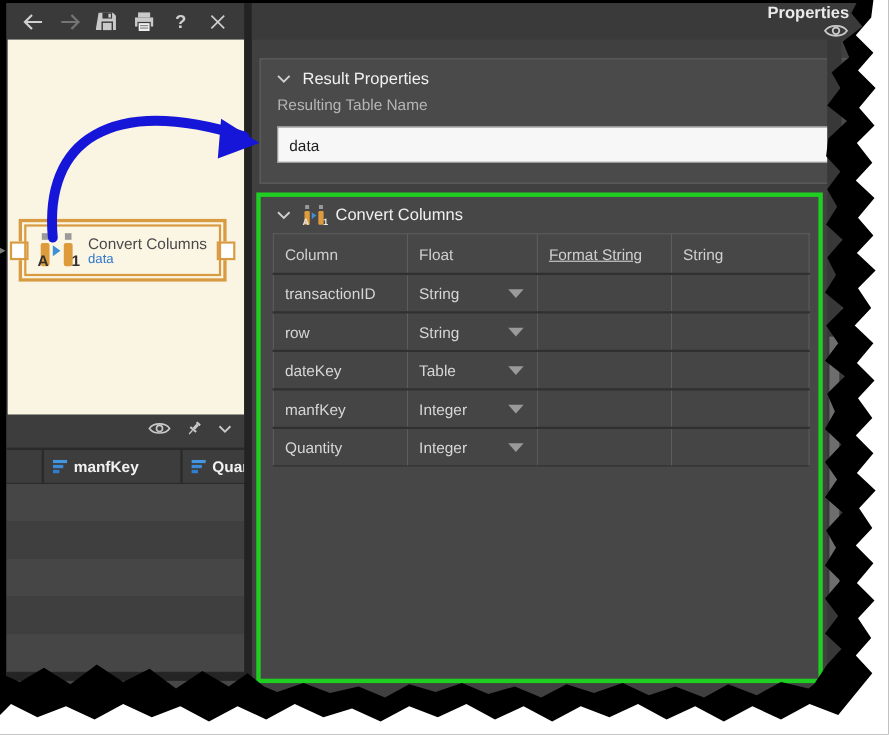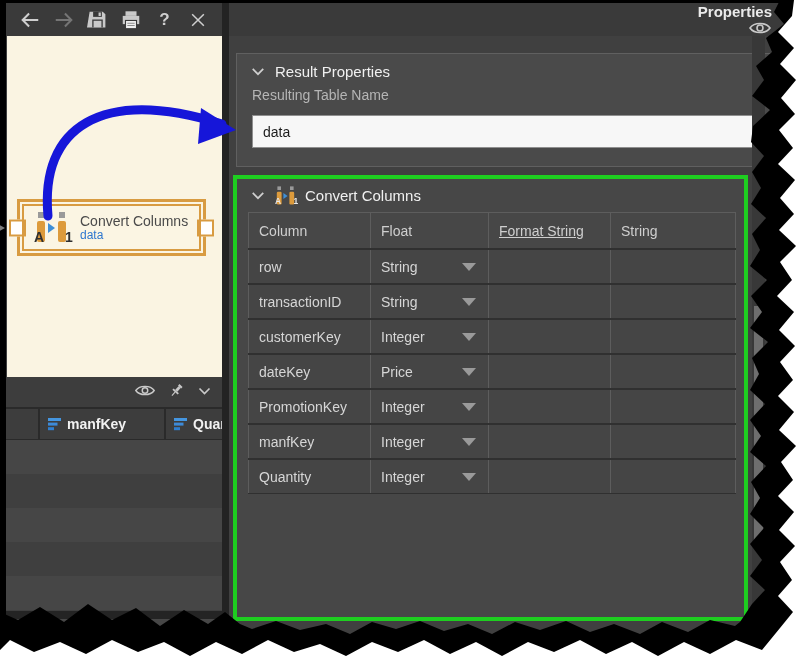--- a/index.html
+++ b/index.html
@@ -251,46 +251,34 @@
           <thead>
             <tr>
               <th>Column</th>
               <th>Float</th>
               <th class="link">Format String</th>
               <th>String</th>
             </tr>
           </thead>
           <tbody>
               <tr>
+                <td>transactionID</td>
+                <td class="type-cell"><span>String</span><span class="dd-arrow"></span></td>
+                <td></td>
+                <td></td>
+              </tr>
+              <tr>
                 <td>row</td>
                 <td class="type-cell"><span>String</span><span class="dd-arrow"></span></td>
                 <td></td>
                 <td></td>
               </tr>
               <tr>
-                <td>transactionID</td>
-                <td class="type-cell"><span>String</span><span class="dd-arrow"></span></td>
-                <td></td>
-                <td></td>
-              </tr>
-              <tr>
-                <td>customerKey</td>
-                <td class="type-cell"><span>Integer</span><span class="dd-arrow"></span></td>
-                <td></td>
-                <td></td>
-              </tr>
-              <tr>
                 <td>dateKey</td>
-                <td class="type-cell"><span>Price</span><span class="dd-arrow"></span></td>
-                <td></td>
-                <td></td>
-              </tr>
-              <tr>
-                <td>PromotionKey</td>
-                <td class="type-cell"><span>Integer</span><span class="dd-arrow"></span></td>
+                <td class="type-cell"><span>Table</span><span class="dd-arrow"></span></td>
                 <td></td>
                 <td></td>
               </tr>
               <tr>
                 <td>manfKey</td>
                 <td class="type-cell"><span>Integer</span><span class="dd-arrow"></span></td>
                 <td></td>
                 <td></td>
               </tr>
               <tr>

